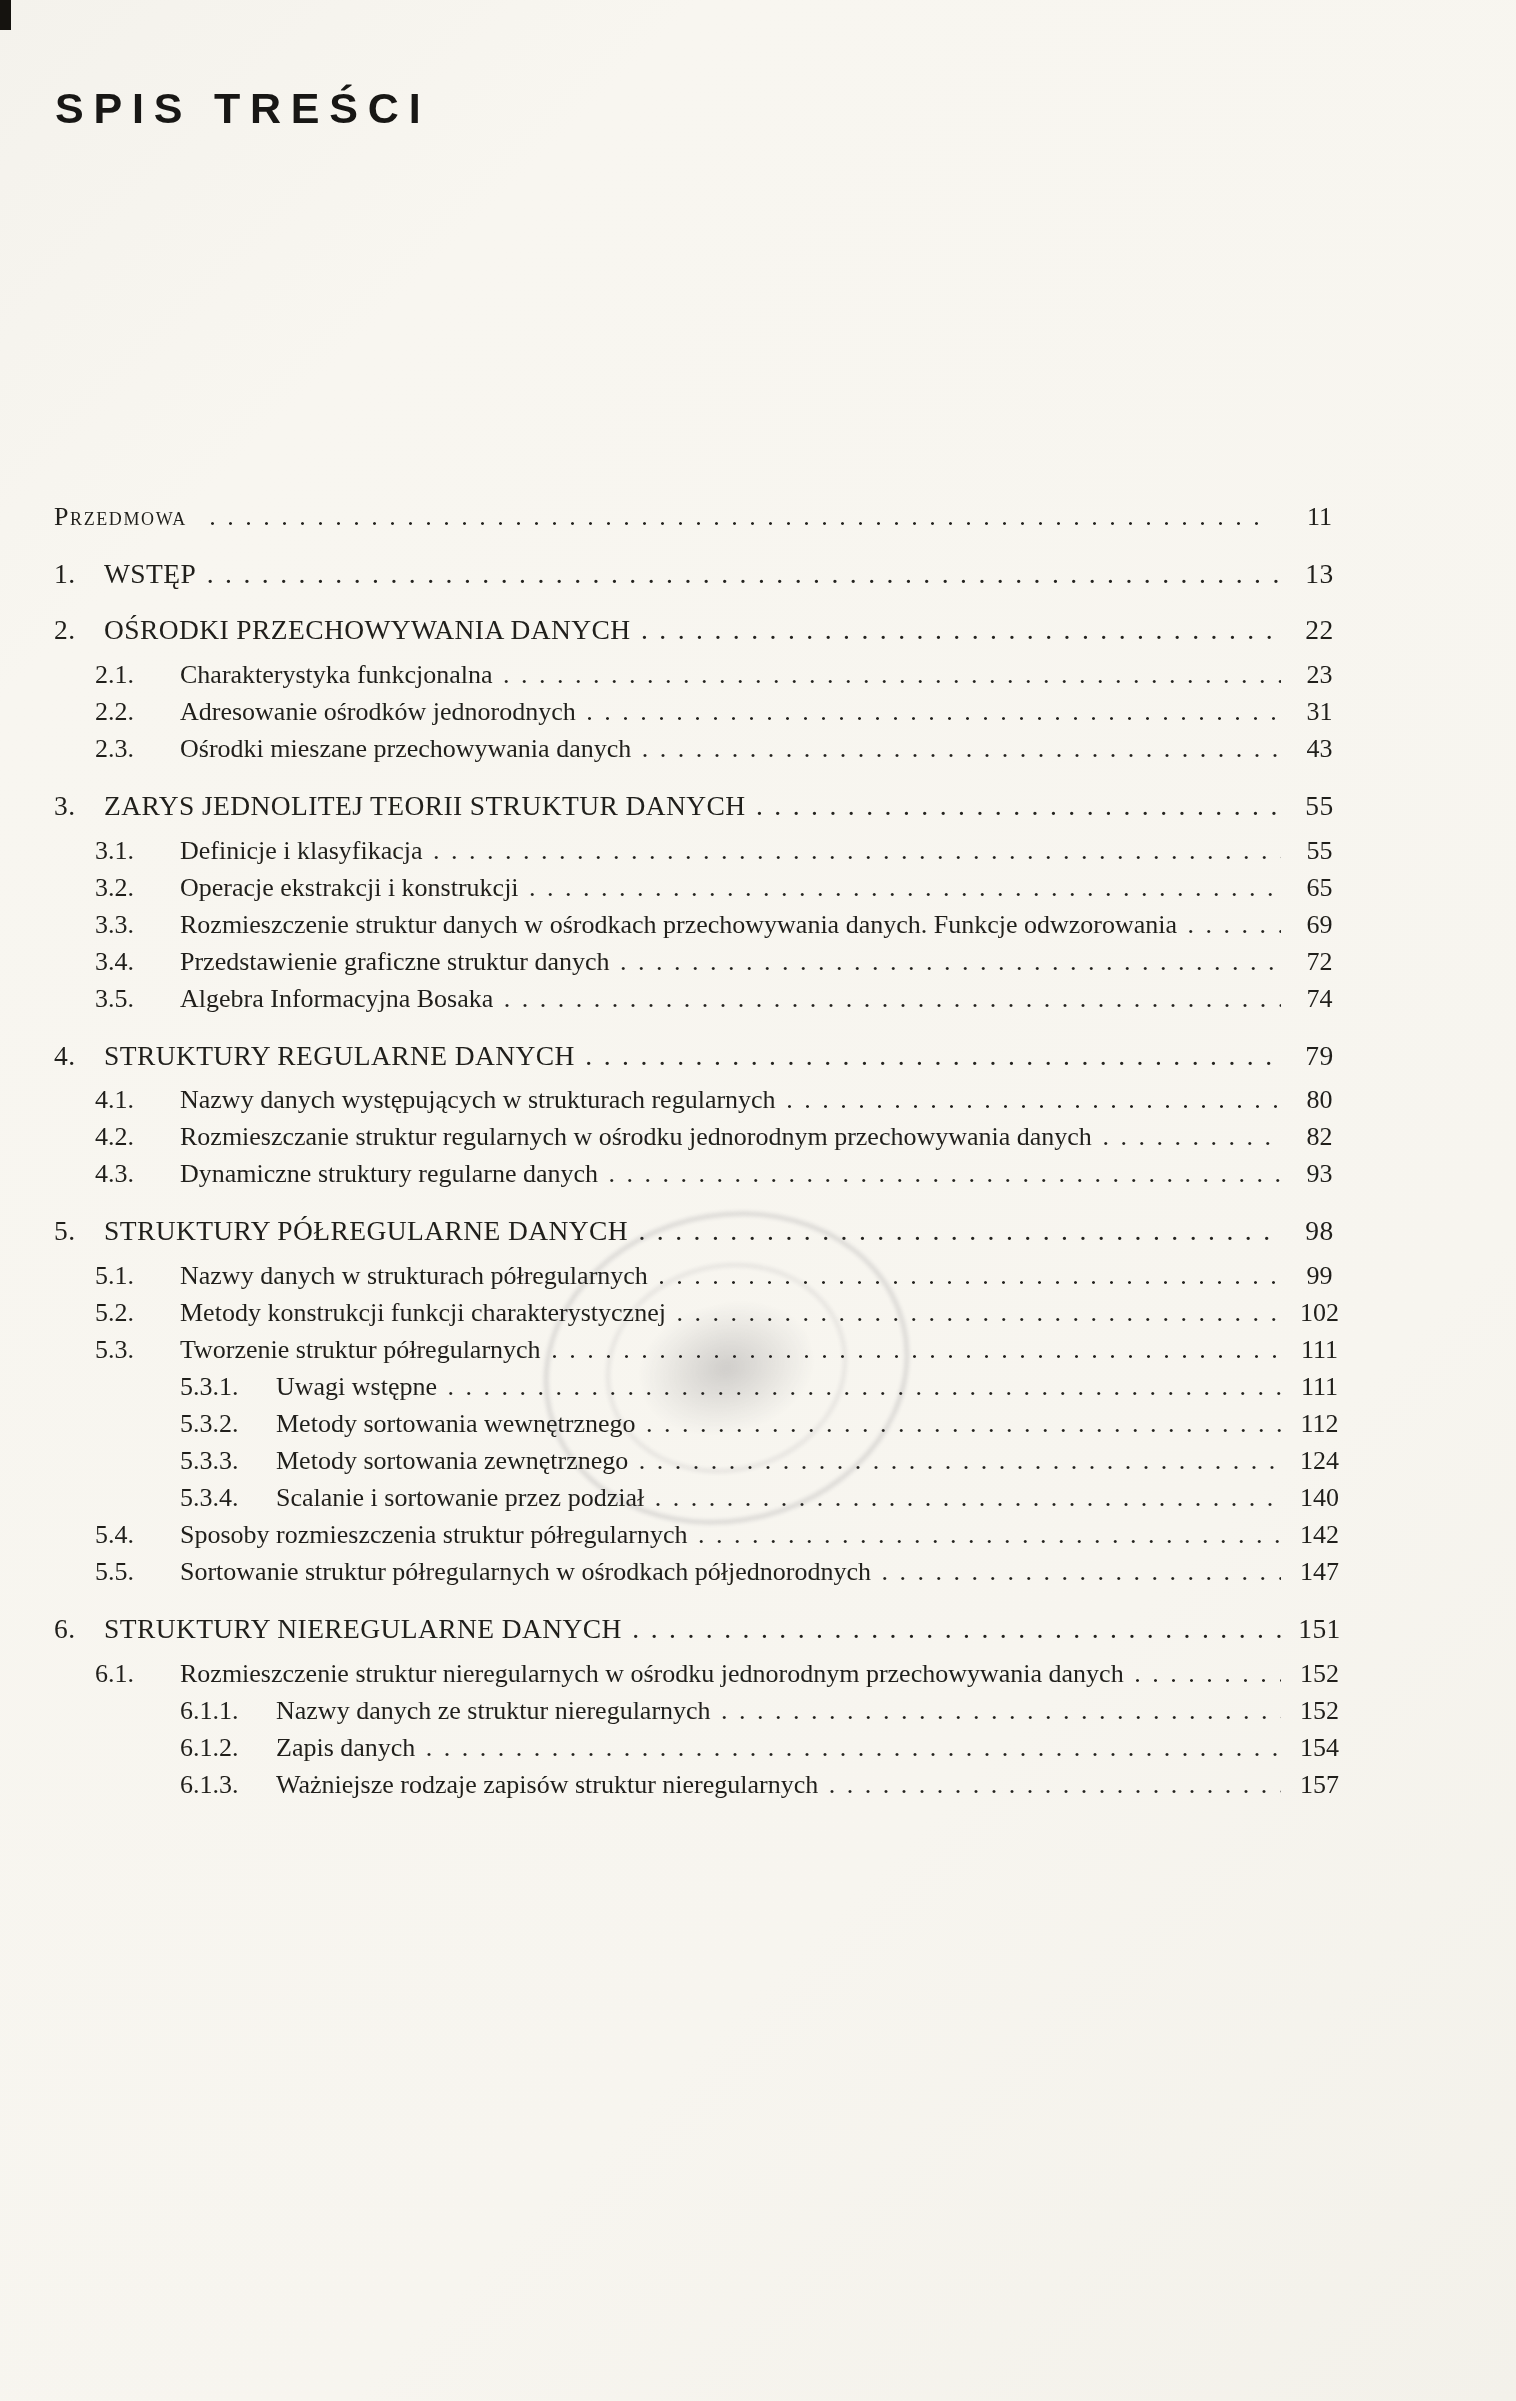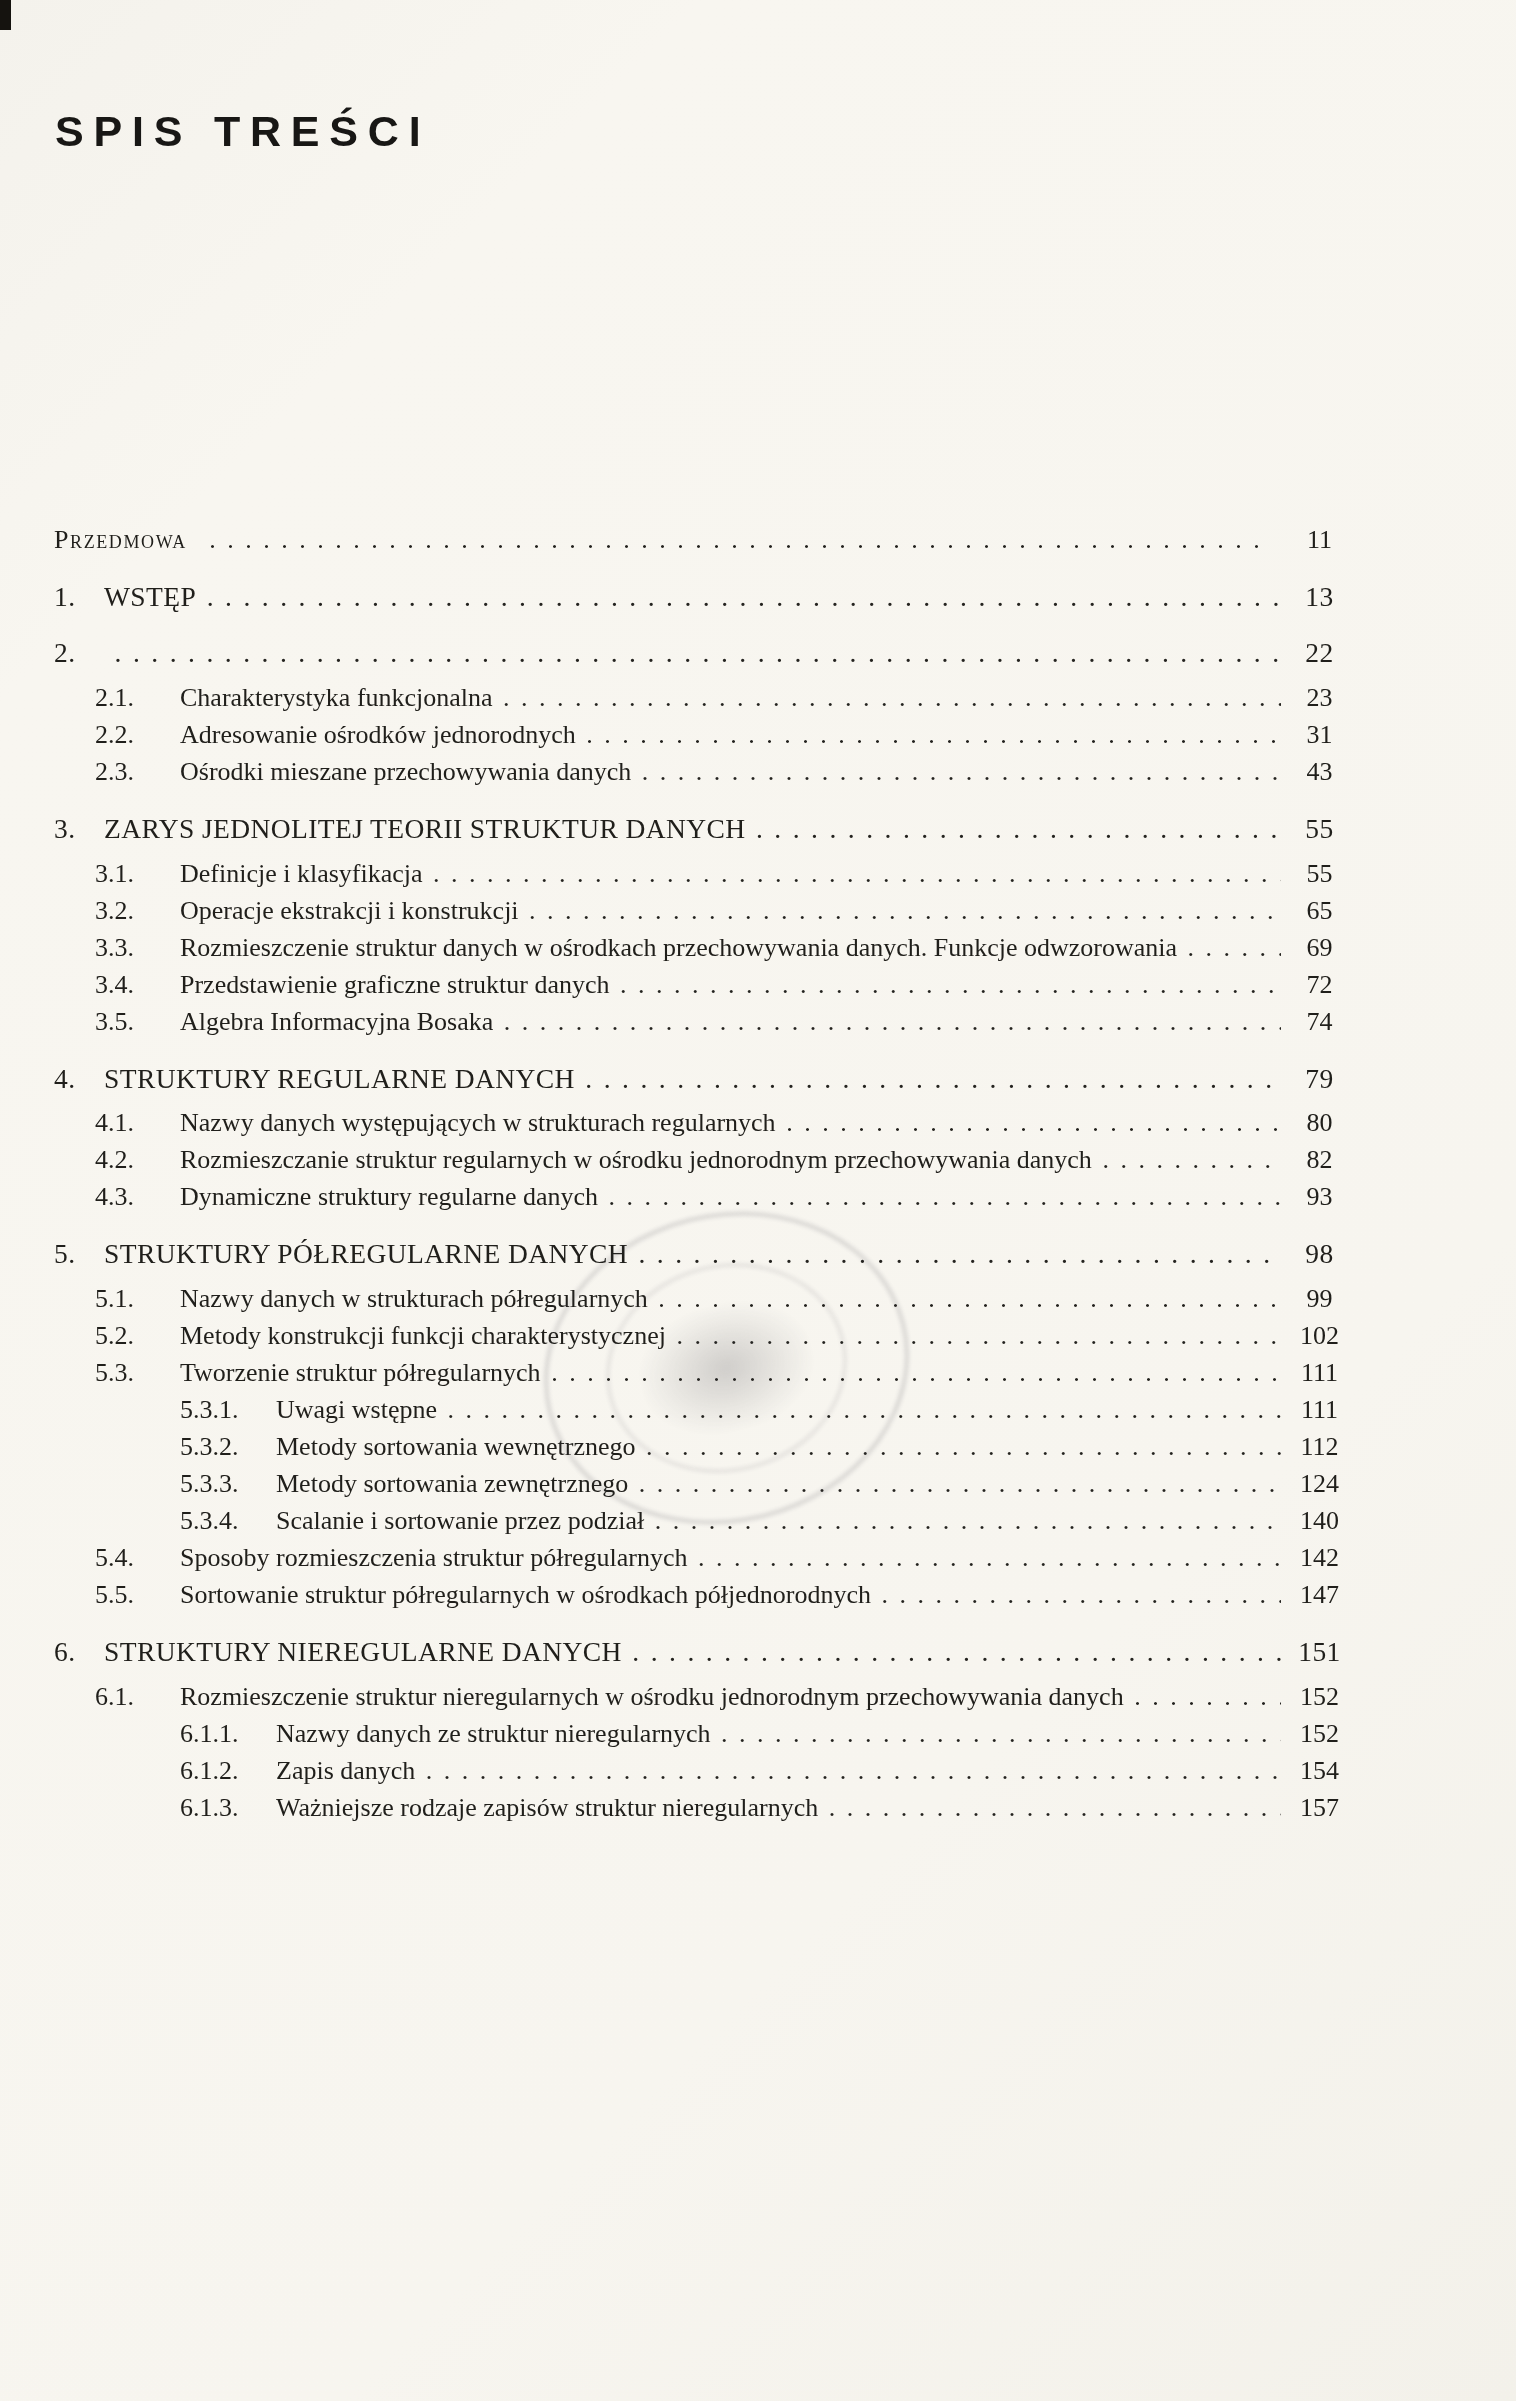--- a/index.html
+++ b/index.html
@@ -16,21 +16,21 @@
     overflow: hidden;
   }
   .scan-mark {
     position: absolute; left: 0; top: 0;
     width: 10.5px; height: 30px;
     background: #15130f;
     filter: blur(0.7px);
   }
   .title {
     margin: 0;
-    padding: 107px 0 0 55px;
+    padding: 84px 0 0 55px;
     font-family: "Liberation Sans", sans-serif;
     font-weight: 700;
     font-size: 43px;
     letter-spacing: 9.8px;
     color: #181715;
   }
   .toc {
     margin: 365px 165px 0 54px; 
   }
   .row {
@@ -111,20 +111,21 @@
         <span class="page-num">11</span>
       </div>
       <div class="row level0 section">
         <span class="num">1.</span>
         <span class="labelwrap">WSTĘP</span>
         <span class="leader"></span>
         <span class="page-num">13</span>
       </div>
       <div class="row level0 section">
         <span class="num">2.</span>
+        <span class="labelwrap">OŚRODKI PRZECHOWYWANIA DANYCH</span>
         <span class="leader"></span>
         <span class="page-num">22</span>
       </div>
       <div class="row level1">
         <span class="num">2.1.</span>
         <span class="labelwrap">Charakterystyka funkcjonalna</span>
         <span class="leader"></span>
         <span class="page-num">23</span>
       </div>
       <div class="row level1">

